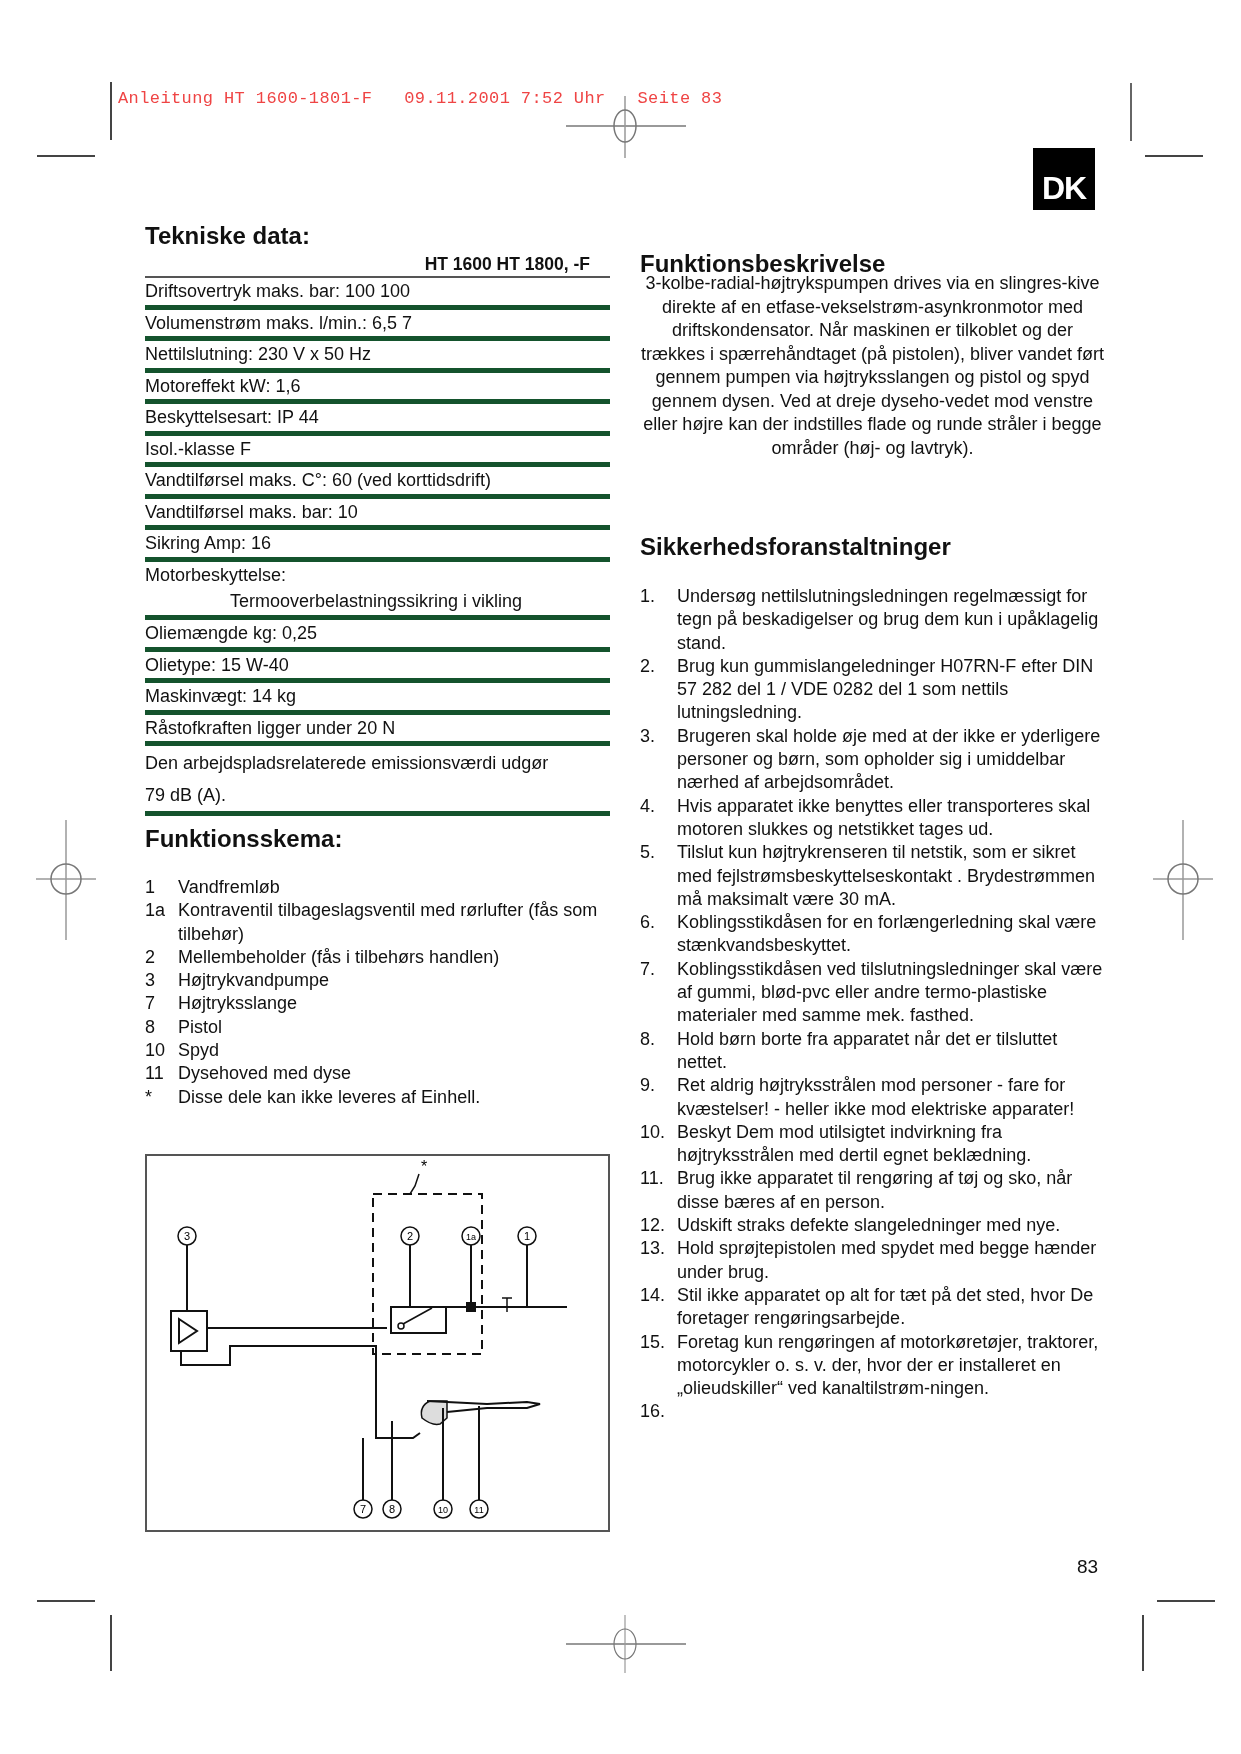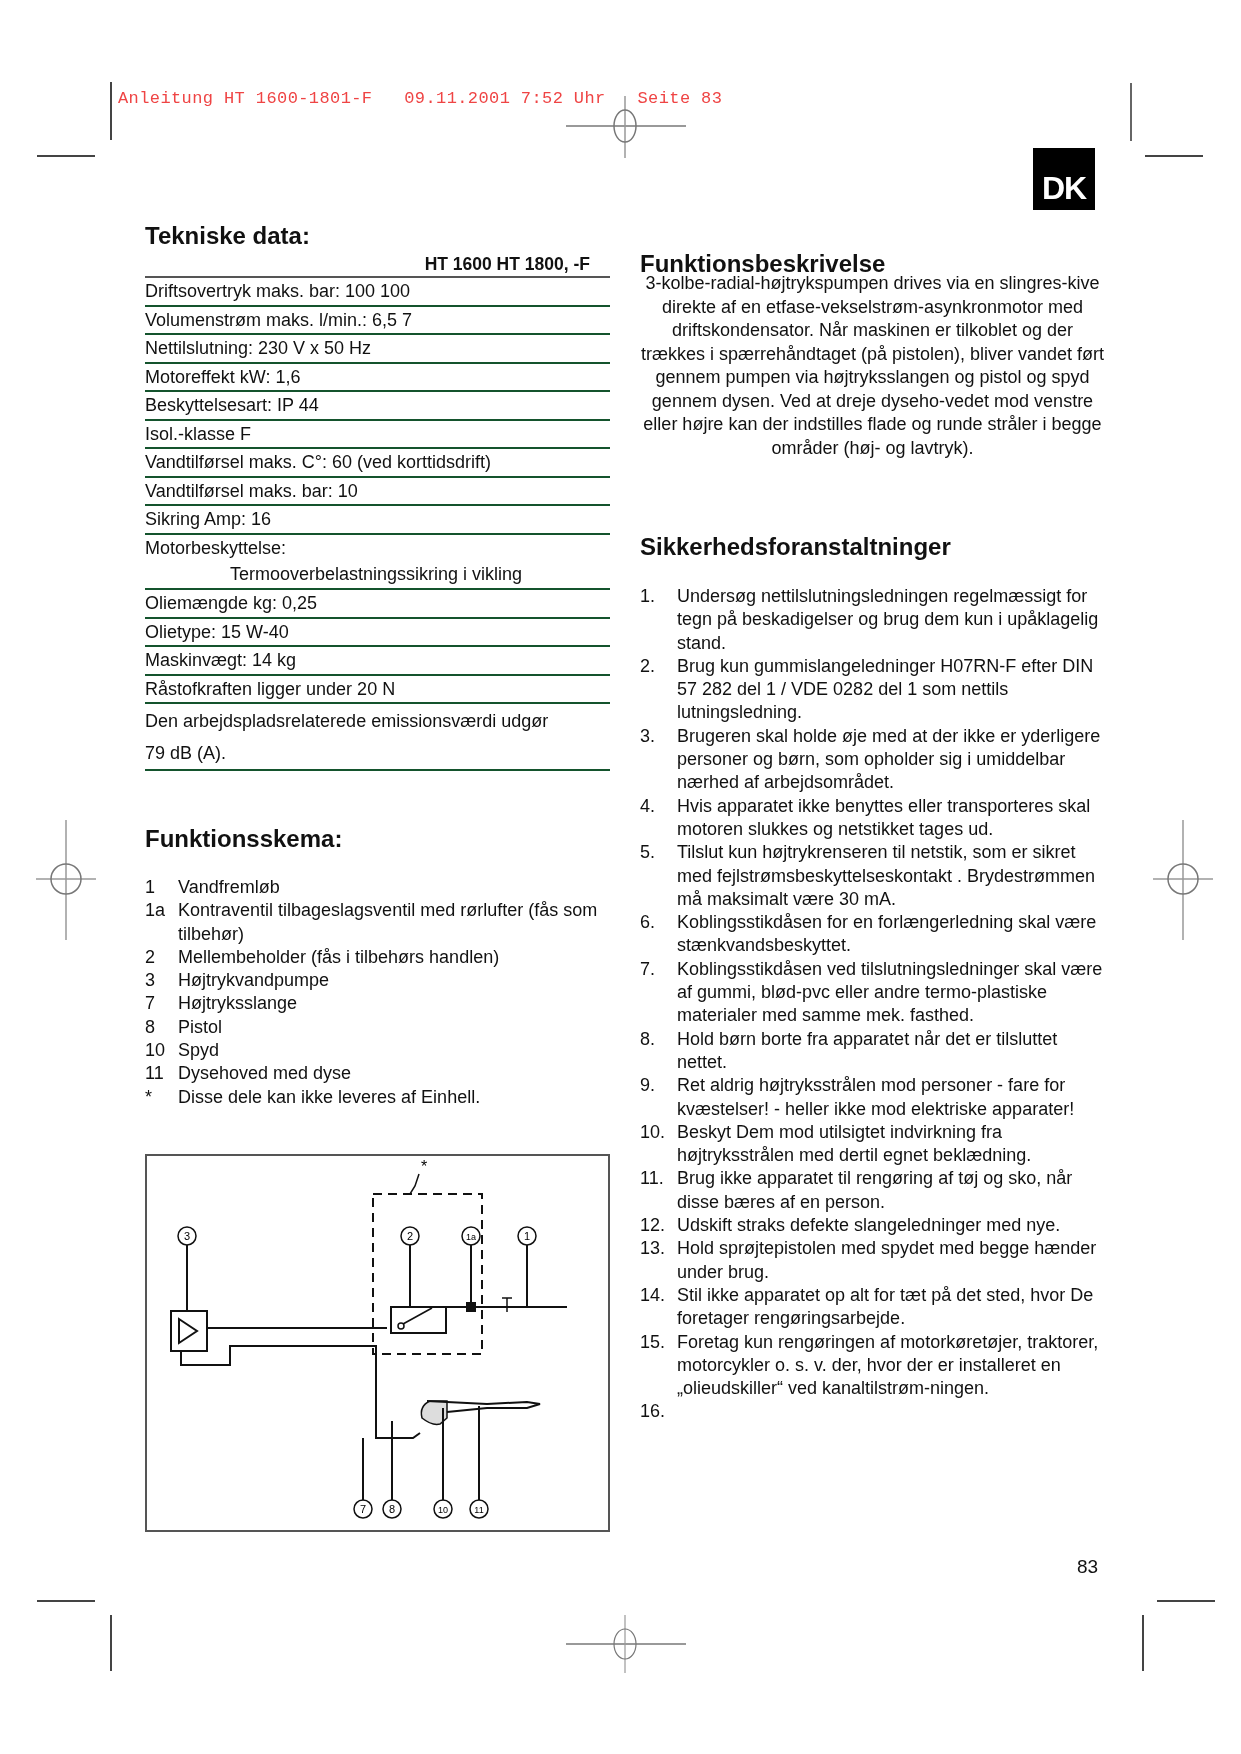--- a/index.html
+++ b/index.html
@@ -5,21 +5,21 @@
   html, body { margin:0; padding:0; background:#ffffff; }
   body { width:1241px; height:1754px; position:relative; overflow:hidden; color:#111; font-family:"Liberation Sans", sans-serif; }
   .abs { position:absolute; }
   .hdr { position:absolute; left:118px; top:89px; font-family:"Liberation Mono", monospace; font-size:17px; color:#ef4444; letter-spacing:0.4px; white-space:pre; }
   .vline { position:absolute; width:2px; background:#444; }
   .hline { position:absolute; height:2px; background:#444; }
   .dk { position:absolute; left:1033px; top:148px; width:62px; height:62px; background:#000; color:#fff; font-weight:bold; font-size:32px; display:flex; align-items:flex-end; justify-content:center; padding-bottom:3px; box-sizing:border-box; letter-spacing:-1px; }
   h2 { margin:0; font-size:24px; font-weight:bold; position:absolute; }
   .spec-table { position:absolute; left:145px; top:252px; width:465px; }
   .spec-head { font-weight:bold; font-size:17.5px; text-align:right; padding-right:20px; height:24px; line-height:24px; border-bottom:2px solid #555; }
-  .spec-row { font-size:18px; line-height:25.5px; border-bottom:2px solid #14532d; padding-top:1px; }
+  .spec-row { font-size:18px; line-height:25.5px; border-bottom:5px solid #14532d; padding-top:1px; }
   .spec-row .indent { display:block; text-align:center; padding-right:3px; line-height:27px; }
   .spec-row.tall { line-height:32px; }
   .legend { position:absolute; left:145px; top:876px; width:470px; font-size:18px; line-height:23.3px; }
   .legend .li { display:flex; }
   .legend .num { width:33px; flex:none; }
   .para { position:absolute; left:640px; top:272px; width:465px; font-size:18px; line-height:23.5px;text-align:center; }
   .safety { position:absolute; left:640px; top:585px; width:470px; font-size:18px; line-height:23.3px; }
   .safety .li { display:flex; }
   .safety .num { width:37px; flex:none; }
   .diagram { position:absolute; left:145px; top:1154px; width:465px; height:378px; border:2px solid #555; box-sizing:border-box; }

